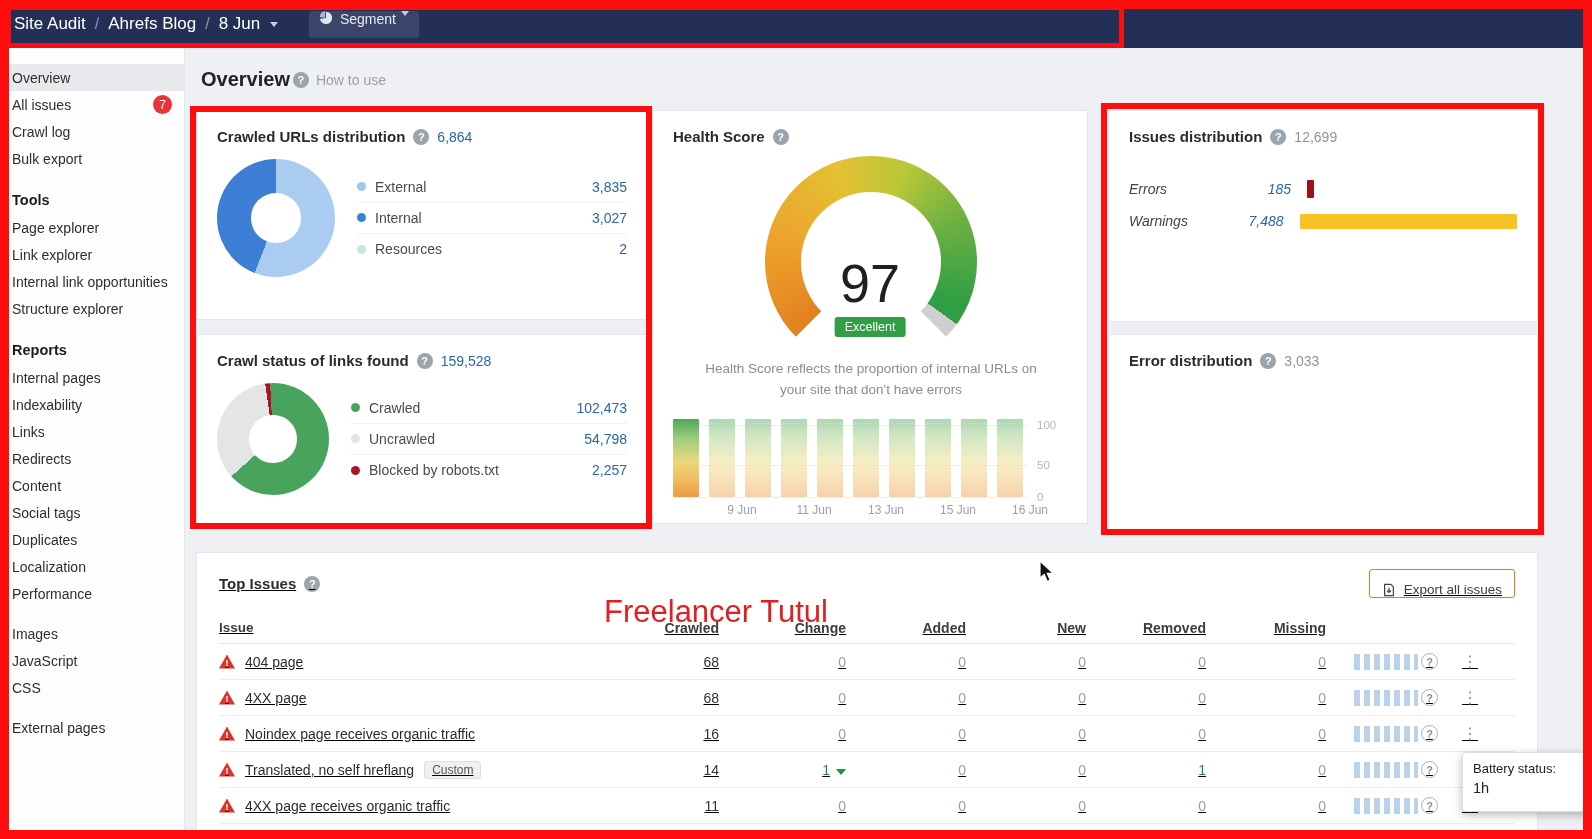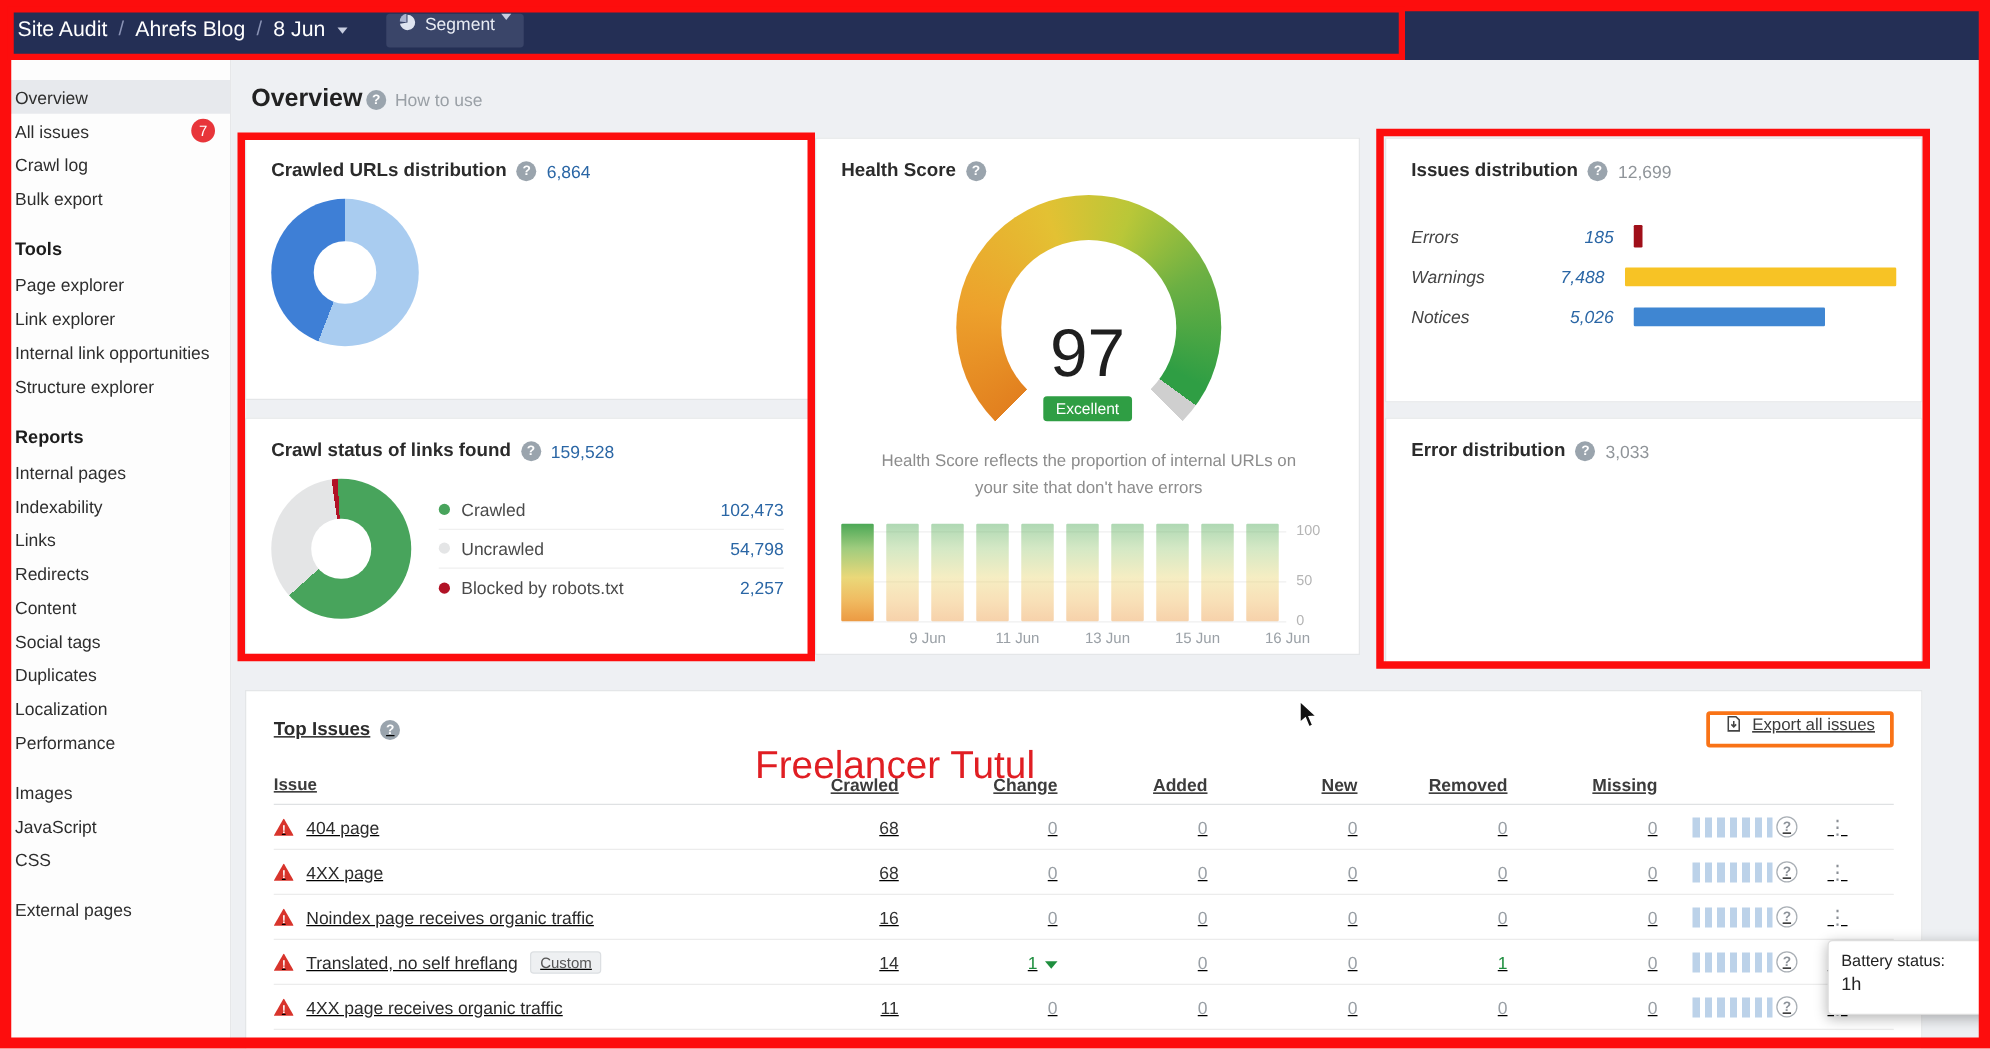--- a/index.html
+++ b/index.html
@@ -104,21 +104,21 @@
   .idist-row { display:flex; align-items:center; height:32px; cursor:pointer;font-style:italic; }
   .idist-label { width:104px; font-size:14px; color:#444; }
   .idist-value { width:58px; text-align:right; font-size:14px; color:#2a66a5; margin-right:16px; }
   .idist-bar { height:15px; border-radius:1px; }
   .bar-errors   { width:7px;  height:18px; background:#a00f19; }
   .bar-warnings { width:228px; background:#f7c325; }
   .bar-notices  { width:153px; background:#3f86d2; }
 
   
   .ti-header { display:flex; align-items:center; padding:16px 22px 0; }
-  .export-btn { margin-left:auto; display:flex; align-items:flex-start; gap:8px; border:3px solid #f97316;
+  .export-btn { margin-left:auto; display:flex; align-items:flex-end; gap:8px; border:1px solid #f97316;
                 background:#fff; border-radius:3px; height:29px; padding:0 12px; font-size:13.5px;
                 color:#3c3c3c; cursor:pointer; }
   .ti-table { margin:14px 22px 0; }
   .ti-row { display:grid; grid-template-columns:420px 80px 127px 120px 120px 120px 120px 95px 40px 40px;
             align-items:center; height:36px; border-bottom:1px solid #ececec; }
   .ti-row.head { height:32px; border-bottom:1px solid #dfe1e3; }
   .th { font-size:13.5px; font-weight:bold; color:#3c3c3c; }
   .num { text-align:right; font-size:14px; }
   .zero { color:#9aa0a6; }
   .dark { color:#333; }
@@ -251,20 +251,37 @@
   </div>
 
   <div class="card" id="card-crawled">
     <div class="card-title-row">
       <span class="card-title">Crawled URLs distribution</span>
       <span class="qicon"></span>
       <span class="card-total total-blue">6,864</span>
     </div>
     <div class="donut-flex">
       <div class="donut" id="donut-crawled"></div>
+      <div class="legend">
+        <div class="legend-row">
+          <span class="dot" style="background:#9ec6ef"></span>
+          <span class="l-label">External</span>
+          <span class="l-value">3,835</span>
+        </div>
+        <div class="legend-row">
+          <span class="dot" style="background:#3e7fd6"></span>
+          <span class="l-label">Internal</span>
+          <span class="l-value">3,027</span>
+        </div>
+        <div class="legend-row">
+          <span class="dot" style="background:#c9e9d4"></span>
+          <span class="l-label">Resources</span>
+          <span class="l-value">2</span>
+        </div>
+      </div>
     </div>
   </div>
 
   <div class="card" id="card-crawlstatus">
     <div class="card-title-row">
       <span class="card-title">Crawl status of links found</span>
       <span class="qicon"></span>
       <span class="card-total total-blue">159,528</span>
     </div>
     <div class="donut-flex">
@@ -335,25 +352,20 @@
       <div class="idist-row">
         <span class="idist-label">Errors</span>
         <span class="idist-value">185</span>
         <span class="idist-bar bar-errors"></span>
       </div>
       <div class="idist-row">
         <span class="idist-label">Warnings</span>
         <span class="idist-value">7,488</span>
         <span class="idist-bar bar-warnings"></span>
       </div>
-      <div class="idist-row">
-        <span class="idist-label">Notices</span>
-        <span class="idist-value">5,026</span>
-        <span class="idist-bar bar-notices"></span>
-      </div>
     </div>
   </div>
 
   <div class="card" id="card-errordist">
     <div class="card-title-row">
       <span class="card-title">Error distribution</span>
       <span class="qicon"></span>
       <span class="card-total total-gray">3,033</span>
     </div>
   </div>

